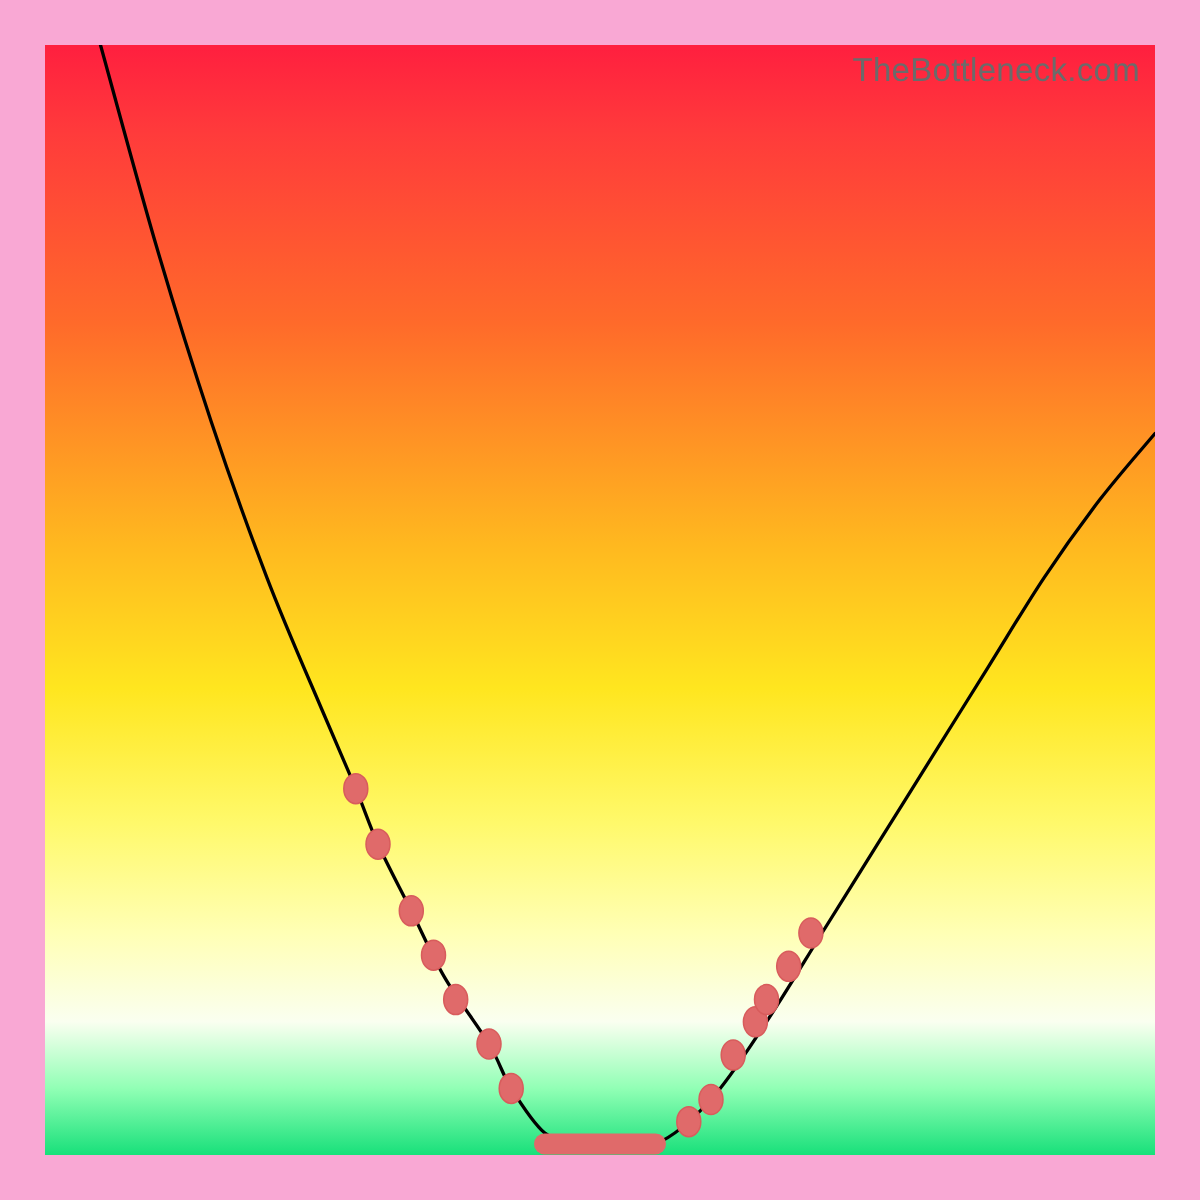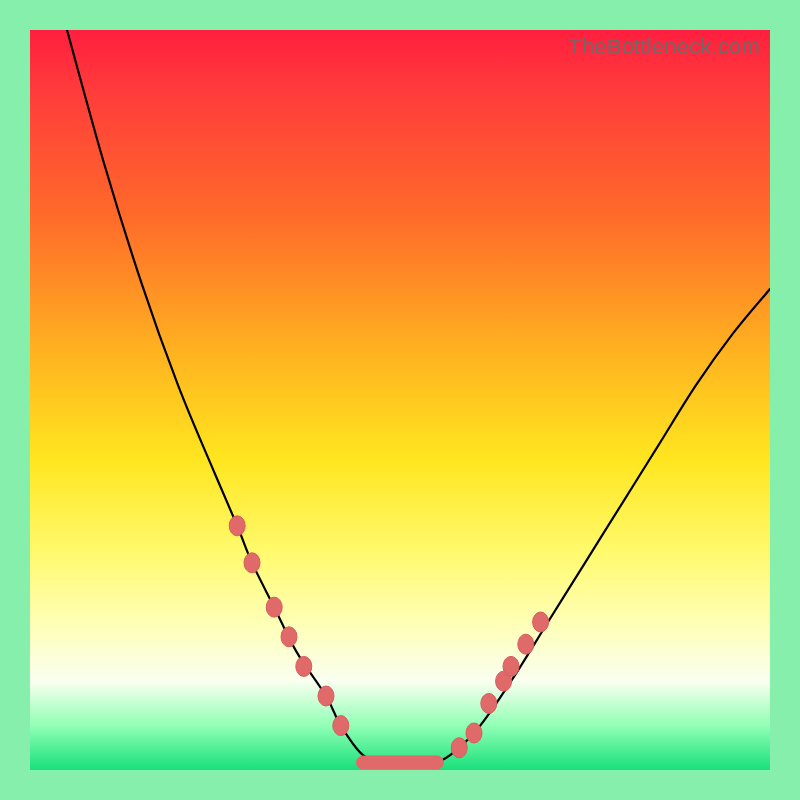--- a/index.html
+++ b/index.html
@@ -10,21 +10,21 @@
     background: #000;
     overflow: hidden;
     font-family: Arial, Helvetica, sans-serif;
   }
   .frame {
     position: absolute;
     left: 0;
     top: 0;
     width: 800px;
     height: 800px;
-    background: #86efac;
+    background: #f9a8d4;
   }
   .plot {
     position: absolute;
     left: 30px;
     top: 30px;
     width: 740px;
     height: 740px;
     background: linear-gradient(to bottom,
       #ff1f3f 0%,
       #ff3b3b 8%,

